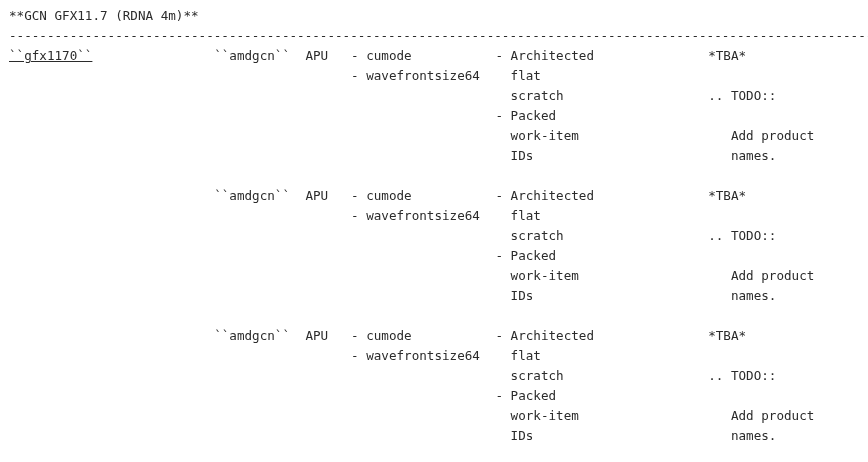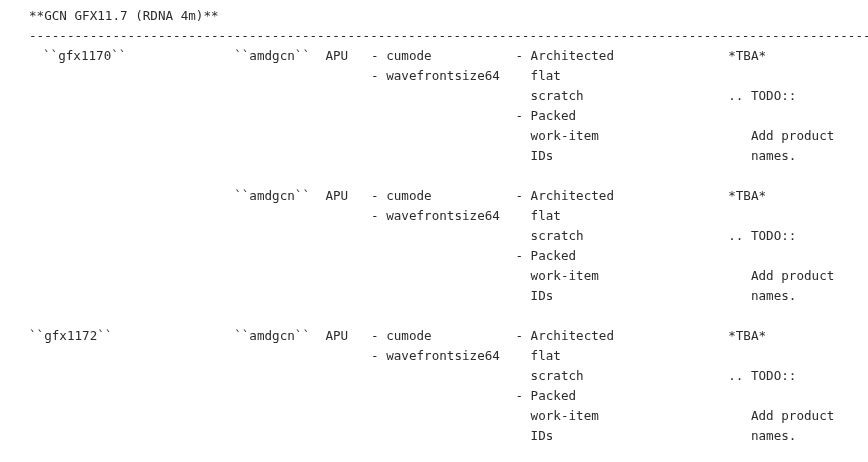--- a/index.html
+++ b/index.html
@@ -13,21 +13,20 @@
     overflow: hidden;
     font-family: "DejaVu Sans Mono", "Liberation Mono", monospace;
     color: #2b2b2b;
   }
 
   
   #doc {
     position: relative;
     width: 812px;
     height: 462px;
-    margin-left: 20px;
   }
 
   .line {
     position: absolute;
     left: 0;
     top: 0;
     white-space: pre;
     font-size: 12.6px;
     line-height: 20px;
     letter-spacing: 0px;
@@ -48,21 +47,21 @@
     width: 880px;
     color: #2b2b2b;
   }
 </style>
 </head>
 <body>
 
 <div id="doc">
     <div class="line title" style="left: 9px; top: 6px;">**GCN GFX11.7 (RDNA 4m)**</div>
     <div class="rule" style="left: 9px; top: 26px;">--------------------------------------------------------------------------------------------------------------------</div>
-    <div class="line" style="left: 23px; top: 46px;">``gfx1170``</div>
+    <div class="line" style="left: 9px; top: 46px; text-decoration: underline;">``gfx1170``</div>
     <div class="line" style="left: 214.2px; top: 46px;">``amdgcn``</div>
     <div class="line" style="left: 305.4px; top: 46px;">APU</div>
     <div class="line" style="left: 351px; top: 46px;">- cumode</div>
     <div class="line" style="left: 351px; top: 66px;">- wavefrontsize64</div>
     <div class="line" style="left: 495.4px; top: 46px;">- Architected</div>
     <div class="line" style="left: 495.4px; top: 66px;">  flat</div>
     <div class="line" style="left: 495.4px; top: 86px;">  scratch</div>
     <div class="line" style="left: 495.4px; top: 106px;">- Packed</div>
     <div class="line" style="left: 495.4px; top: 126px;">  work-item</div>
     <div class="line" style="left: 495.4px; top: 146px;">  IDs</div>
@@ -77,21 +76,20 @@
     <div class="line" style="left: 495.4px; top: 186px;">- Architected</div>
     <div class="line" style="left: 495.4px; top: 206px;">  flat</div>
     <div class="line" style="left: 495.4px; top: 226px;">  scratch</div>
     <div class="line" style="left: 495.4px; top: 246px;">- Packed</div>
     <div class="line" style="left: 495.4px; top: 266px;">  work-item</div>
     <div class="line" style="left: 495.4px; top: 286px;">  IDs</div>
     <div class="line" style="left: 708.2px; top: 186px;">*TBA*</div>
     <div class="line" style="left: 708.2px; top: 226px;">.. TODO::</div>
     <div class="line" style="left: 708.2px; top: 266px;">   Add product</div>
     <div class="line" style="left: 708.2px; top: 286px;">   names.</div>
-    <div class="line" style="left: 9px; top: 326px;">``gfx1172``</div>
     <div class="line" style="left: 214.2px; top: 326px;">``amdgcn``</div>
     <div class="line" style="left: 305.4px; top: 326px;">APU</div>
     <div class="line" style="left: 351px; top: 326px;">- cumode</div>
     <div class="line" style="left: 351px; top: 346px;">- wavefrontsize64</div>
     <div class="line" style="left: 495.4px; top: 326px;">- Architected</div>
     <div class="line" style="left: 495.4px; top: 346px;">  flat</div>
     <div class="line" style="left: 495.4px; top: 366px;">  scratch</div>
     <div class="line" style="left: 495.4px; top: 386px;">- Packed</div>
     <div class="line" style="left: 495.4px; top: 406px;">  work-item</div>
     <div class="line" style="left: 495.4px; top: 426px;">  IDs</div>

